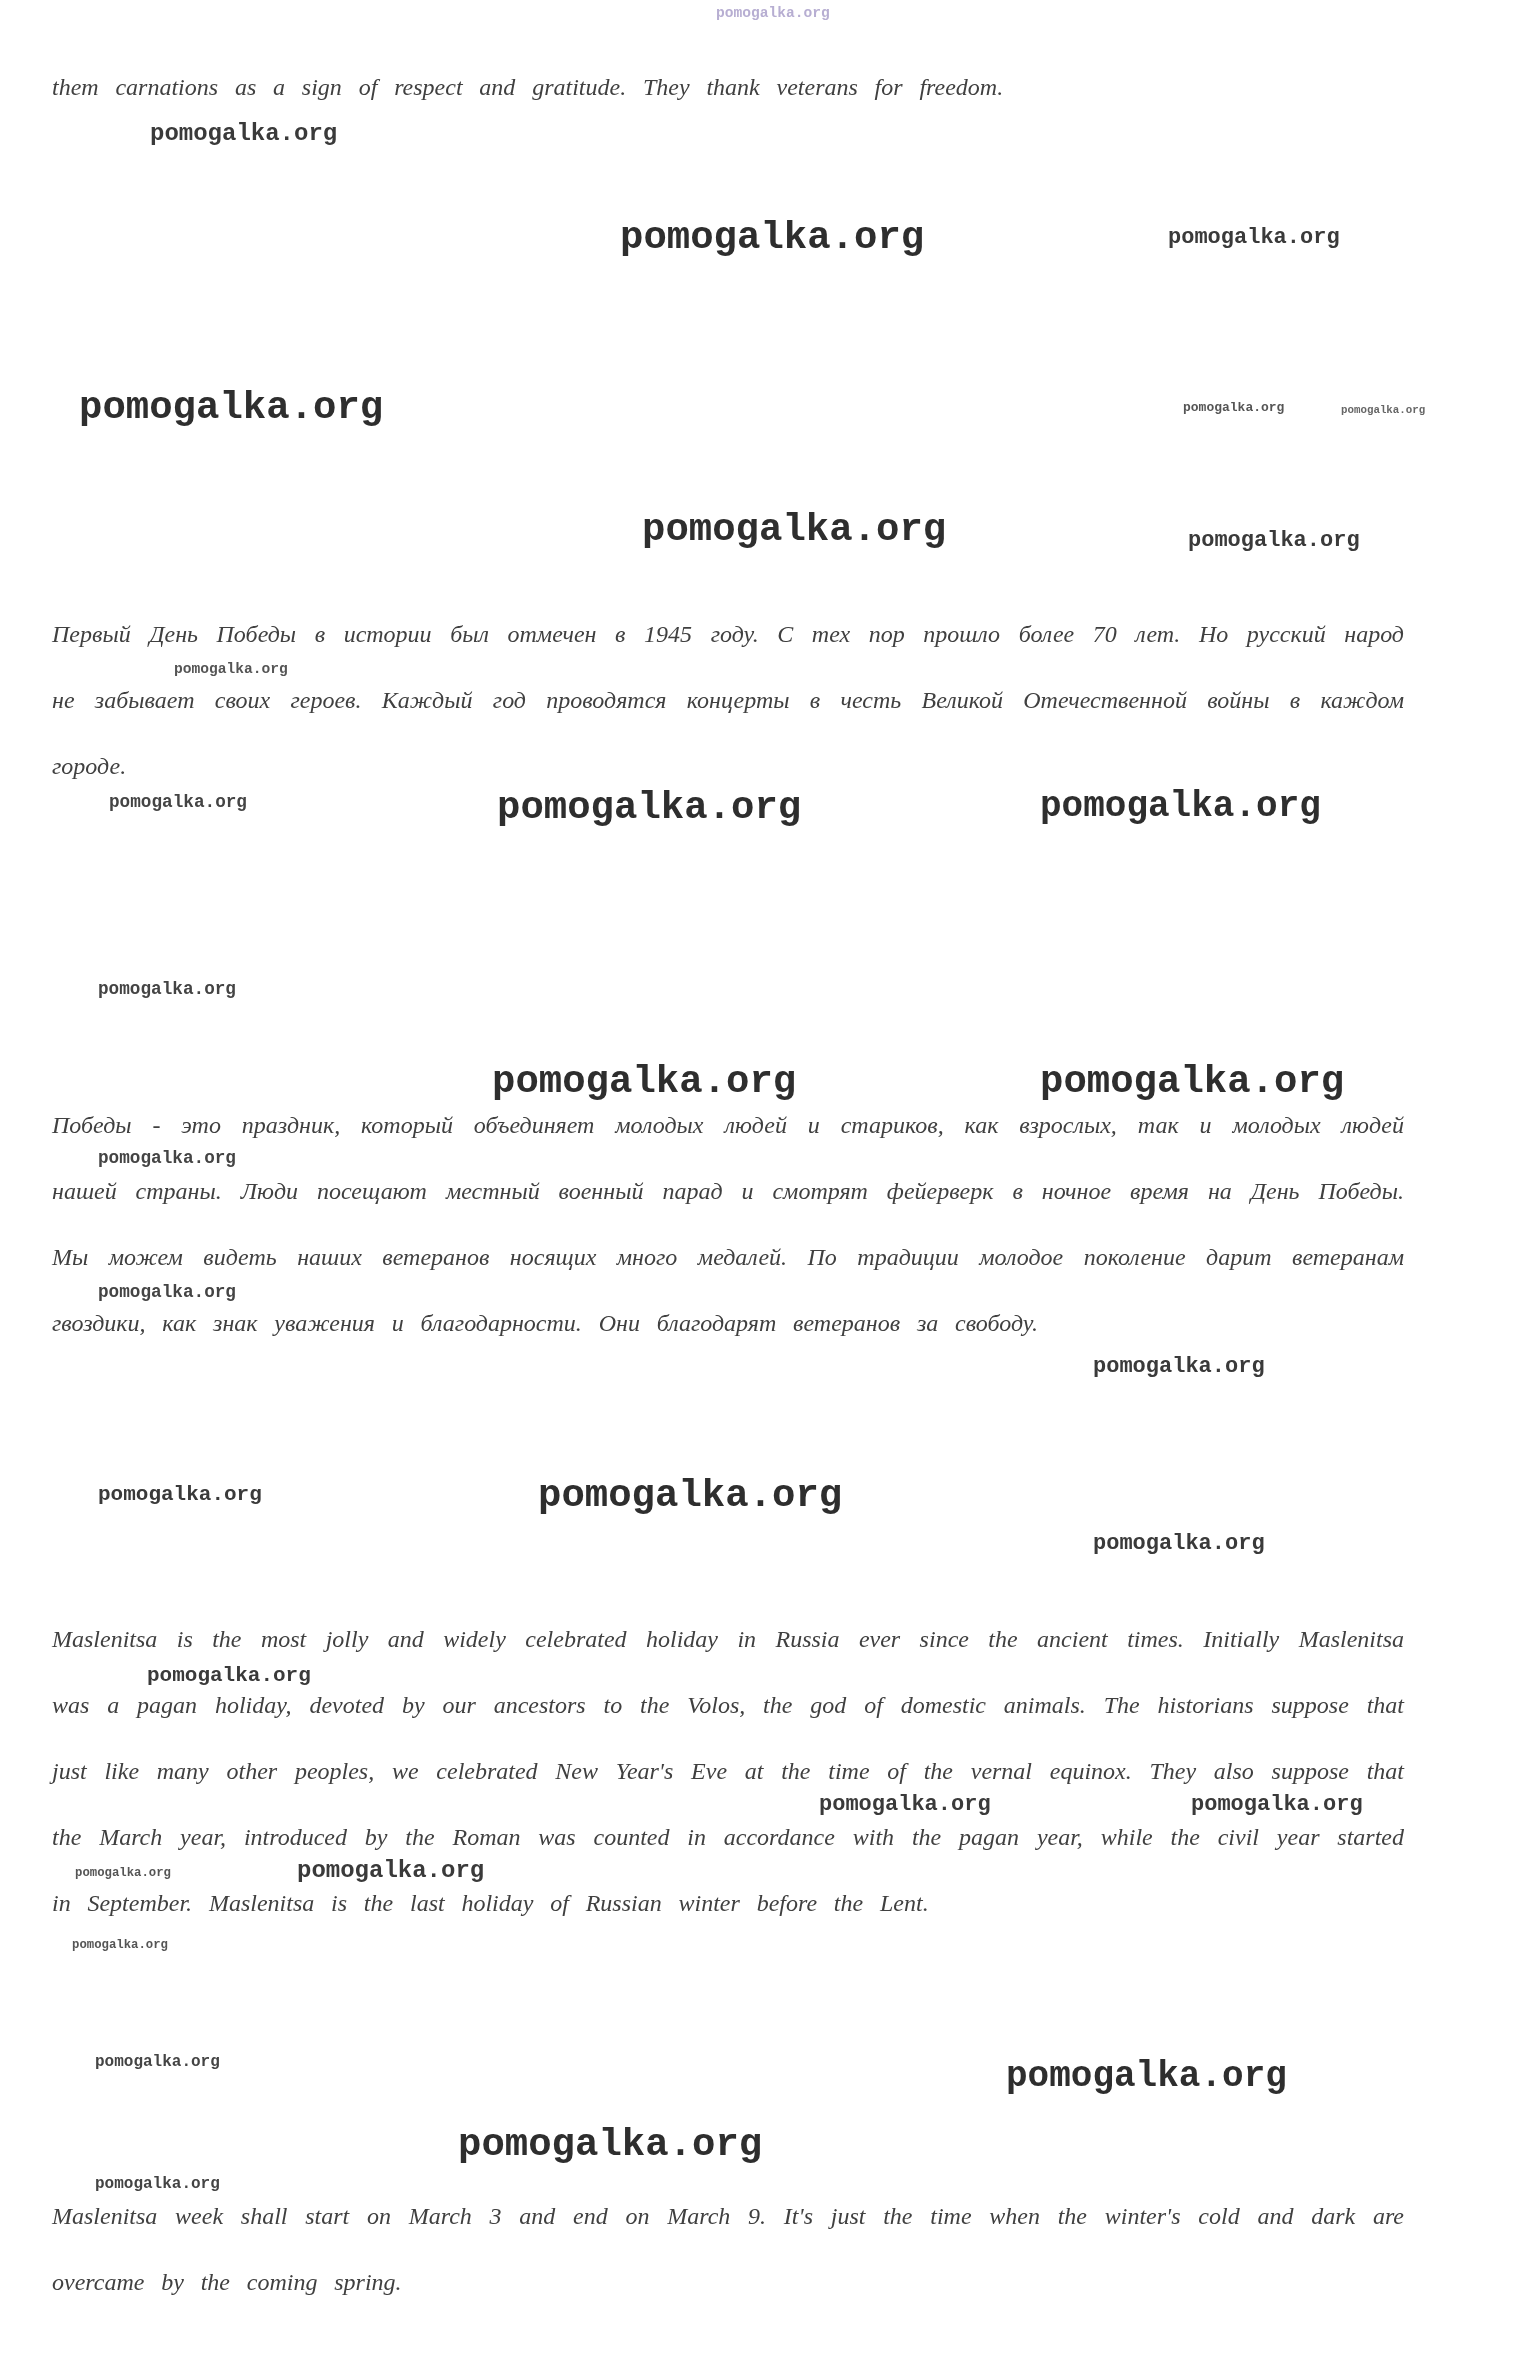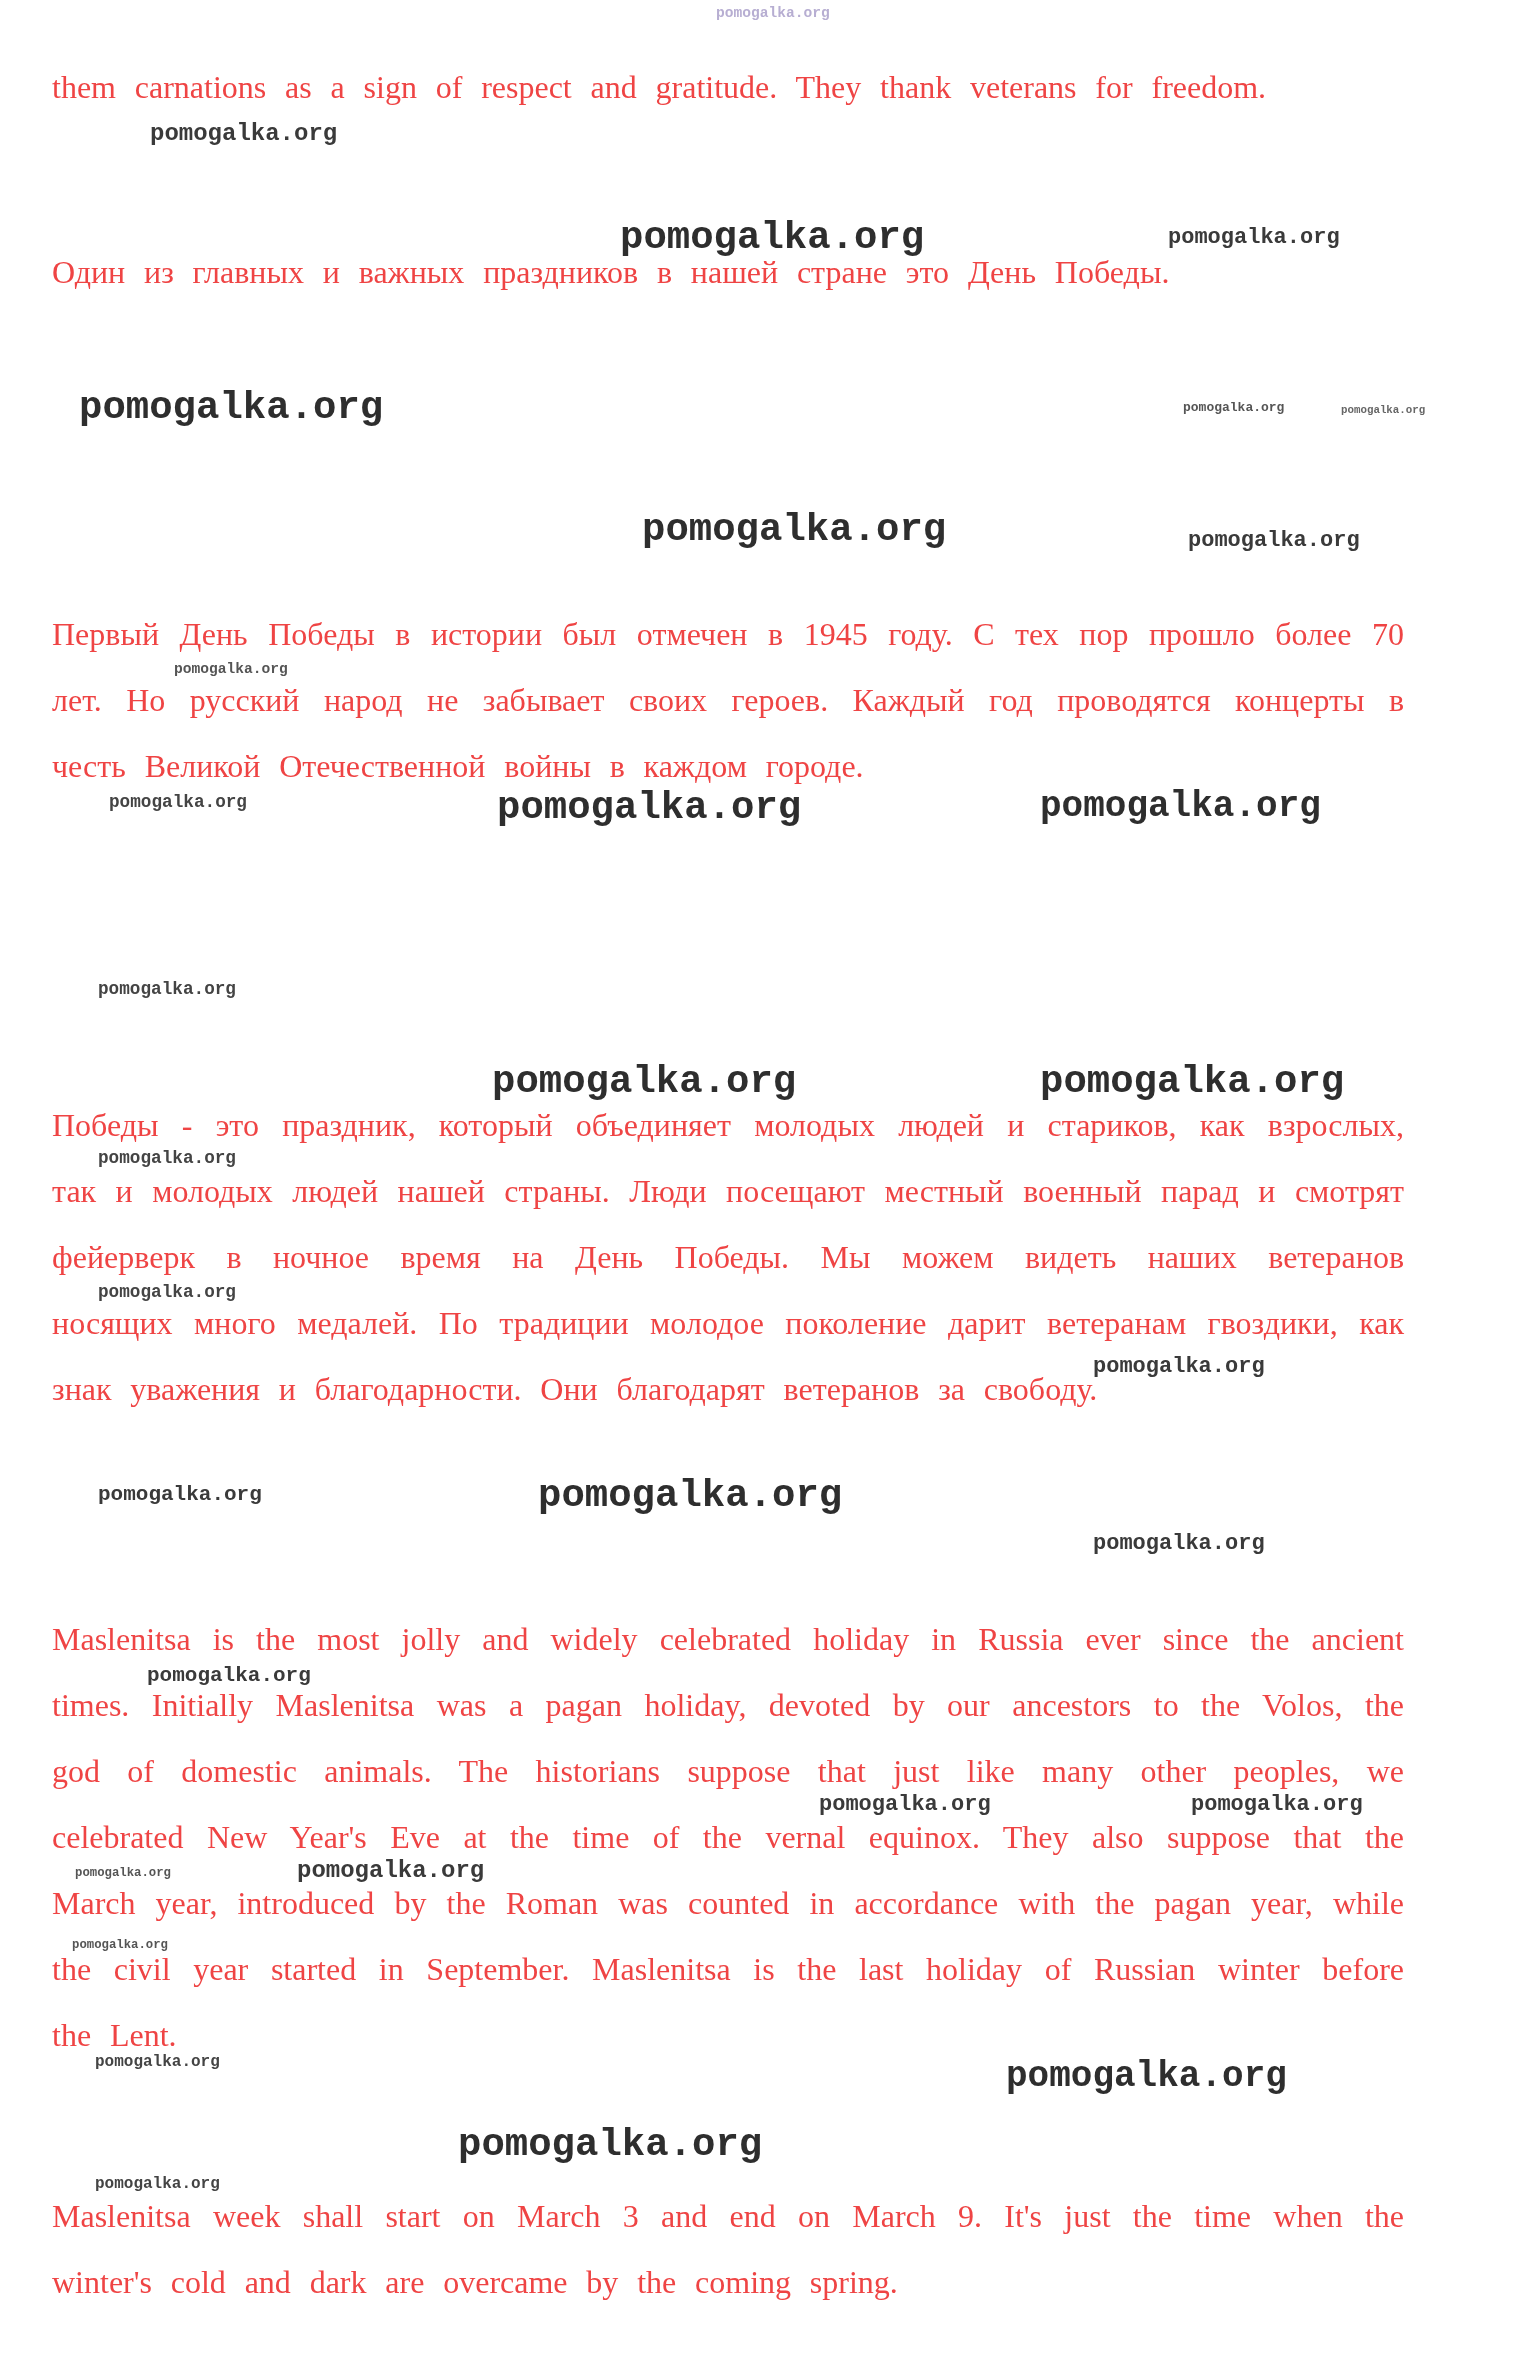--- a/index.html
+++ b/index.html
@@ -9,42 +9,42 @@
     width: 1537px;
     height: 2377px;
     background: #ffffff;
     overflow: hidden;
     font-family: "Liberation Serif", serif;
   }
   .para {
     position: absolute;
     left: 52px;
     width: 1352px;
-    font-size: 32px;
+    font-size: 24px;
     line-height: 66px;
     word-spacing: 10.8px;
     text-align: justify;
-    color: #ef4444;
+    color: #404040;
+    font-style: italic;
   }
   .watermark {
     position: absolute;
     font-family: Liberation Mono, monospace;
     font-weight: 700;
     white-space: nowrap;
     letter-spacing: 0px;
     user-select: none;
   }
 </style>
 </head>
 <body>
 
 <div class="page">
 
   <p class="para" style="top: 54px;">them carnations as a sign of respect and gratitude. They thank veterans for freedom.</p>
-  <p class="para" style="top: 239px;">Один из главных и важных праздников в нашей стране это День Победы.</p>
   <p class="para" style="top: 601px;">Первый День Победы в истории был отмечен в 1945 году. С тех пор прошло более 70 лет. Но русский народ не забывает своих героев. Каждый год проводятся концерты в честь Великой Отечественной войны в каждом городе.</p>
   <p class="para" style="top: 1092px;">Победы - это праздник, который объединяет молодых людей и стариков, как взрослых, так и молодых людей нашей страны. Люди посещают местный военный парад и смотрят фейерверк в ночное время на День Победы. Мы можем видеть наших ветеранов носящих много медалей. По традиции молодое поколение дарит ветеранам гвоздики, как знак уважения и благодарности. Они благодарят ветеранов за свободу.</p>
   <p class="para" style="top: 1606px;">Maslenitsa is the most jolly and widely celebrated holiday in Russia ever since the ancient times. Initially Maslenitsa was a pagan holiday, devoted by our ancestors to the Volos, the god of domestic animals. The historians suppose that just like many other peoples, we celebrated New Year's Eve at the time of the vernal equinox. They also suppose that the March year, introduced by the Roman was counted in accordance with the pagan year, while the civil year started in September. Maslenitsa is the last holiday of Russian winter before the Lent.</p>
   <p class="para" style="top: 2183px;">Maslenitsa week shall start on March 3 and end on March 9. It's just the time when the winter's cold and dark are overcame by the coming spring.</p>
 
   <div id="watermark-layer">
       <div class="watermark" style="left: 716px; top: 4.6px; font-size: 14.6px; color: rgb(183, 174, 210);">pomogalka.org</div>
       <div class="watermark" style="left: 150px; top: 120px; font-size: 24px; color: rgb(58, 58, 58);">pomogalka.org</div>
       <div class="watermark" style="left: 620px; top: 216px; font-size: 39px; color: rgb(46, 46, 46);">pomogalka.org</div>
       <div class="watermark" style="left: 1168px; top: 225px; font-size: 22px; color: rgb(58, 58, 58);">pomogalka.org</div>

